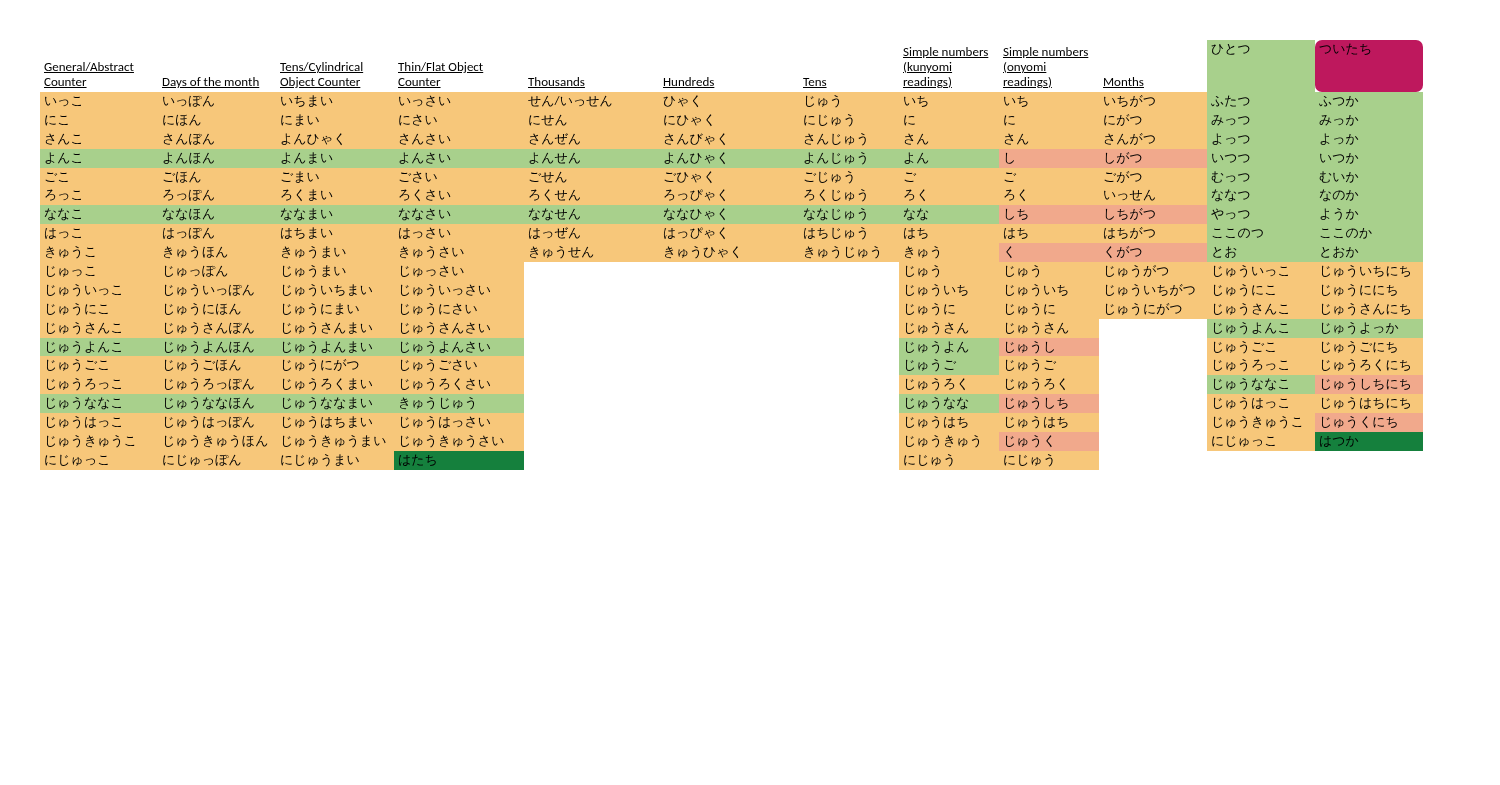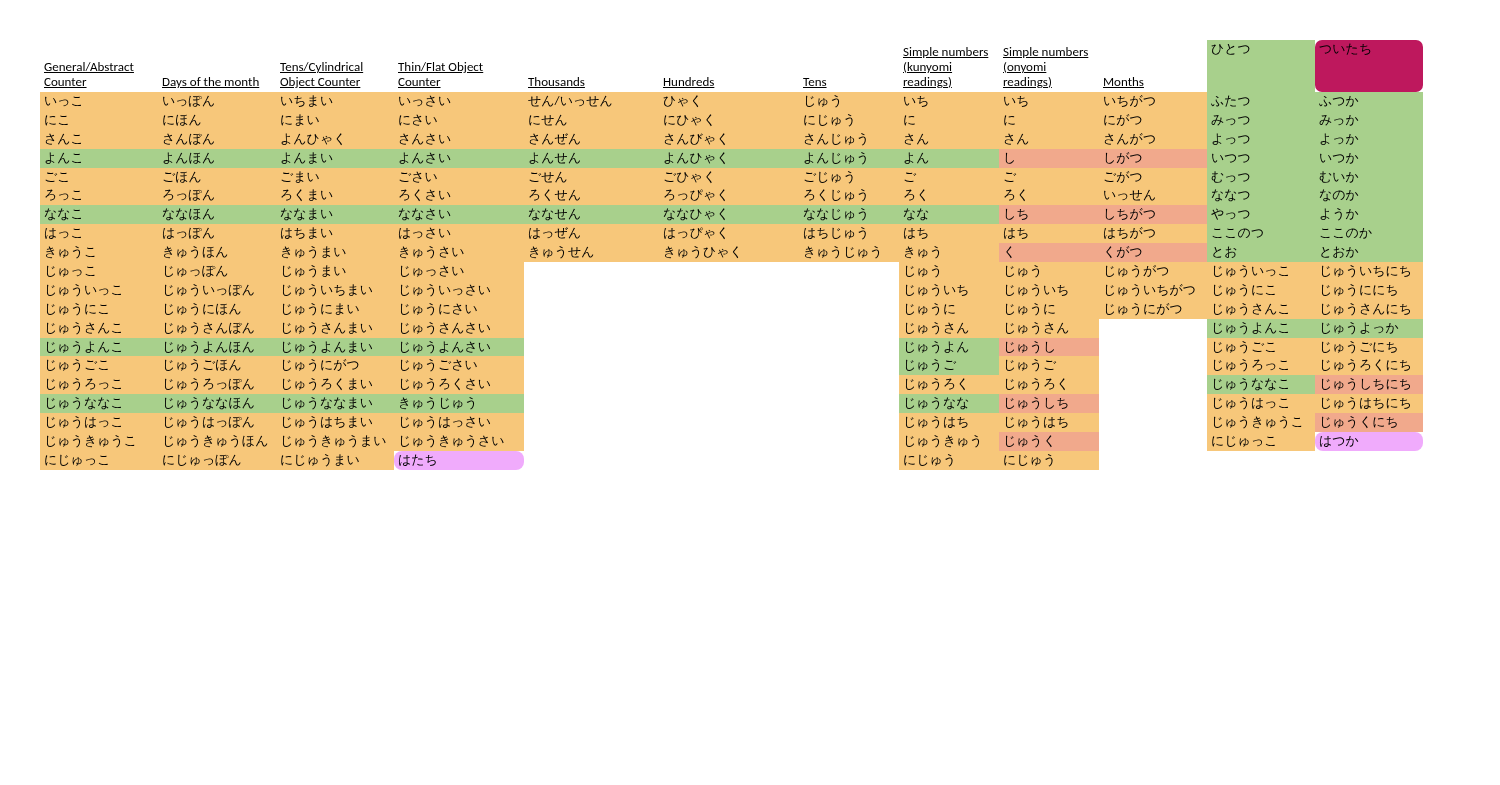--- a/index.html
+++ b/index.html
@@ -27,21 +27,21 @@
   .cell {
     padding: 1px 4px;
     font-size: 13px;
     line-height: 1.3;
     white-space: nowrap;
     overflow: hidden;
   }
   .c-green  { background: #a8d08c; }
   .c-orange { background: #f7c77a; }
   .c-yellow { background: #be185d; border-radius: 7px; }
-  .c-blue   { background: #f0abfc; border-radius: 8px; }
+  .c-blue   { background: #15803d; }
   .c-salmon { background: #f1a98c; }
   .c-empty  { background: #fff; }
 </style>
 </head>
 <body>
 
 <div class="grid" id="grid">
     <div class="hdr">General/Abstract Counter</div>
     <div class="hdr">Days of the month</div>
     <div class="hdr">Tens/Cylindrical Object Counter</div>

